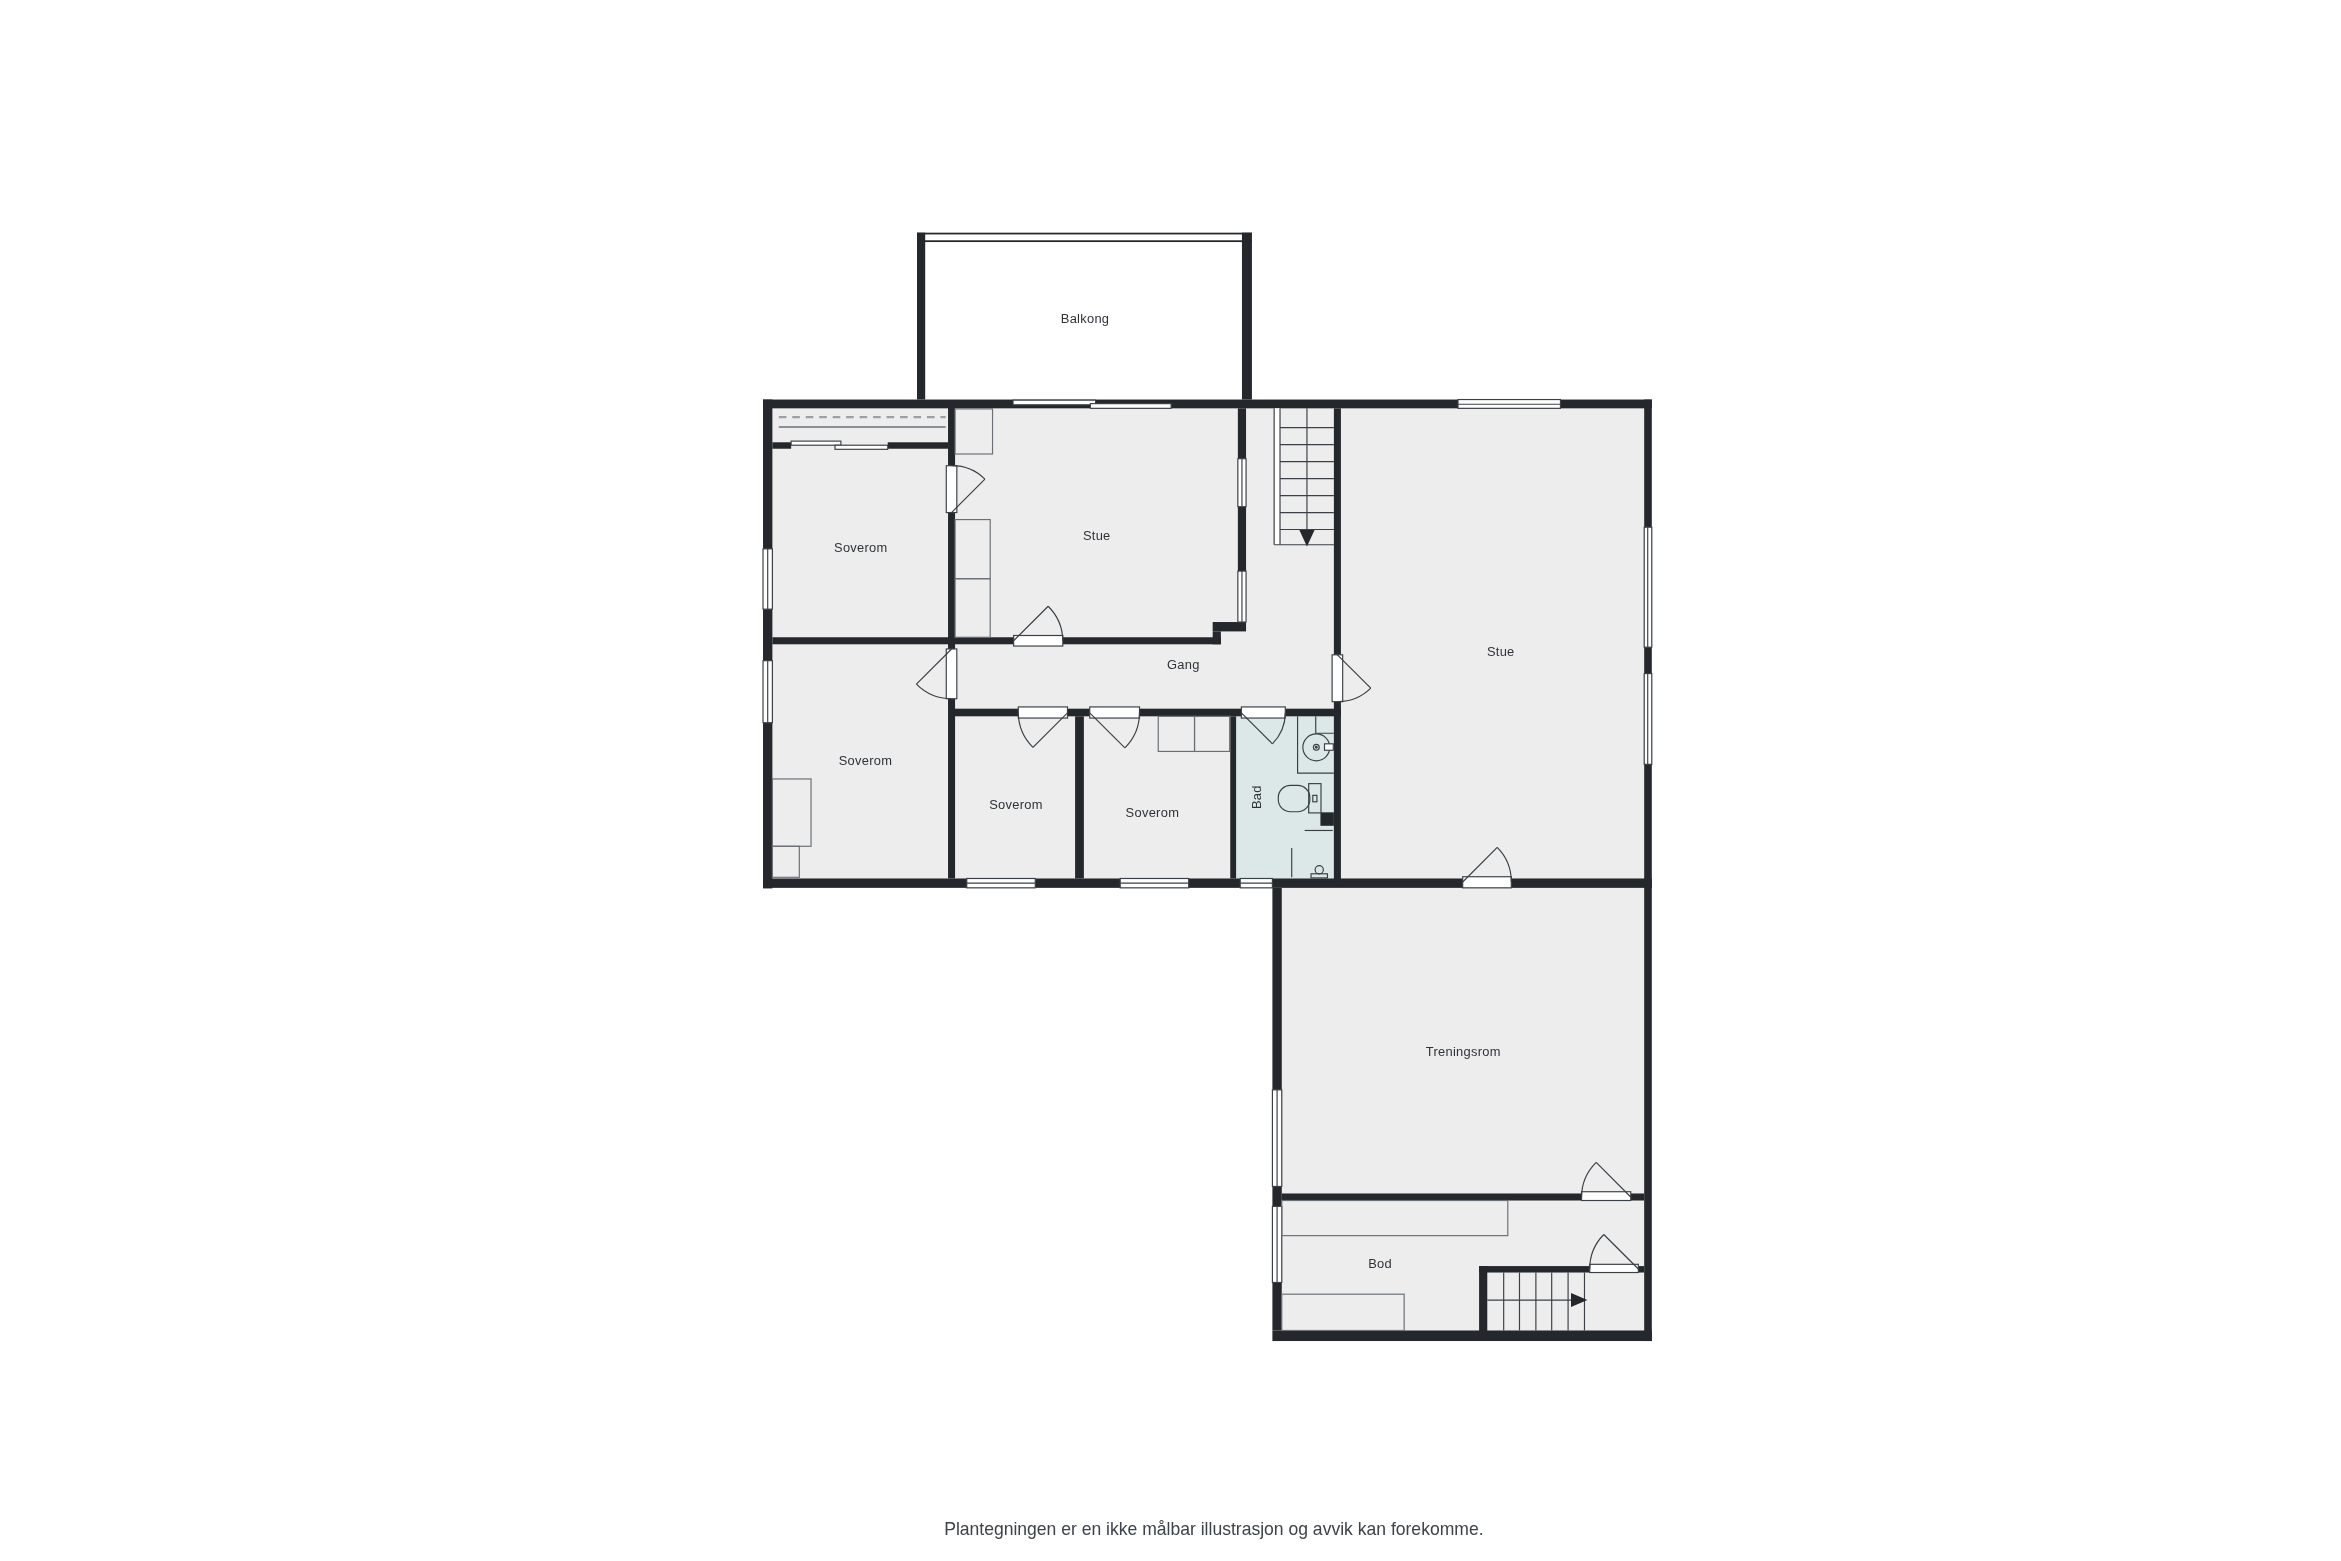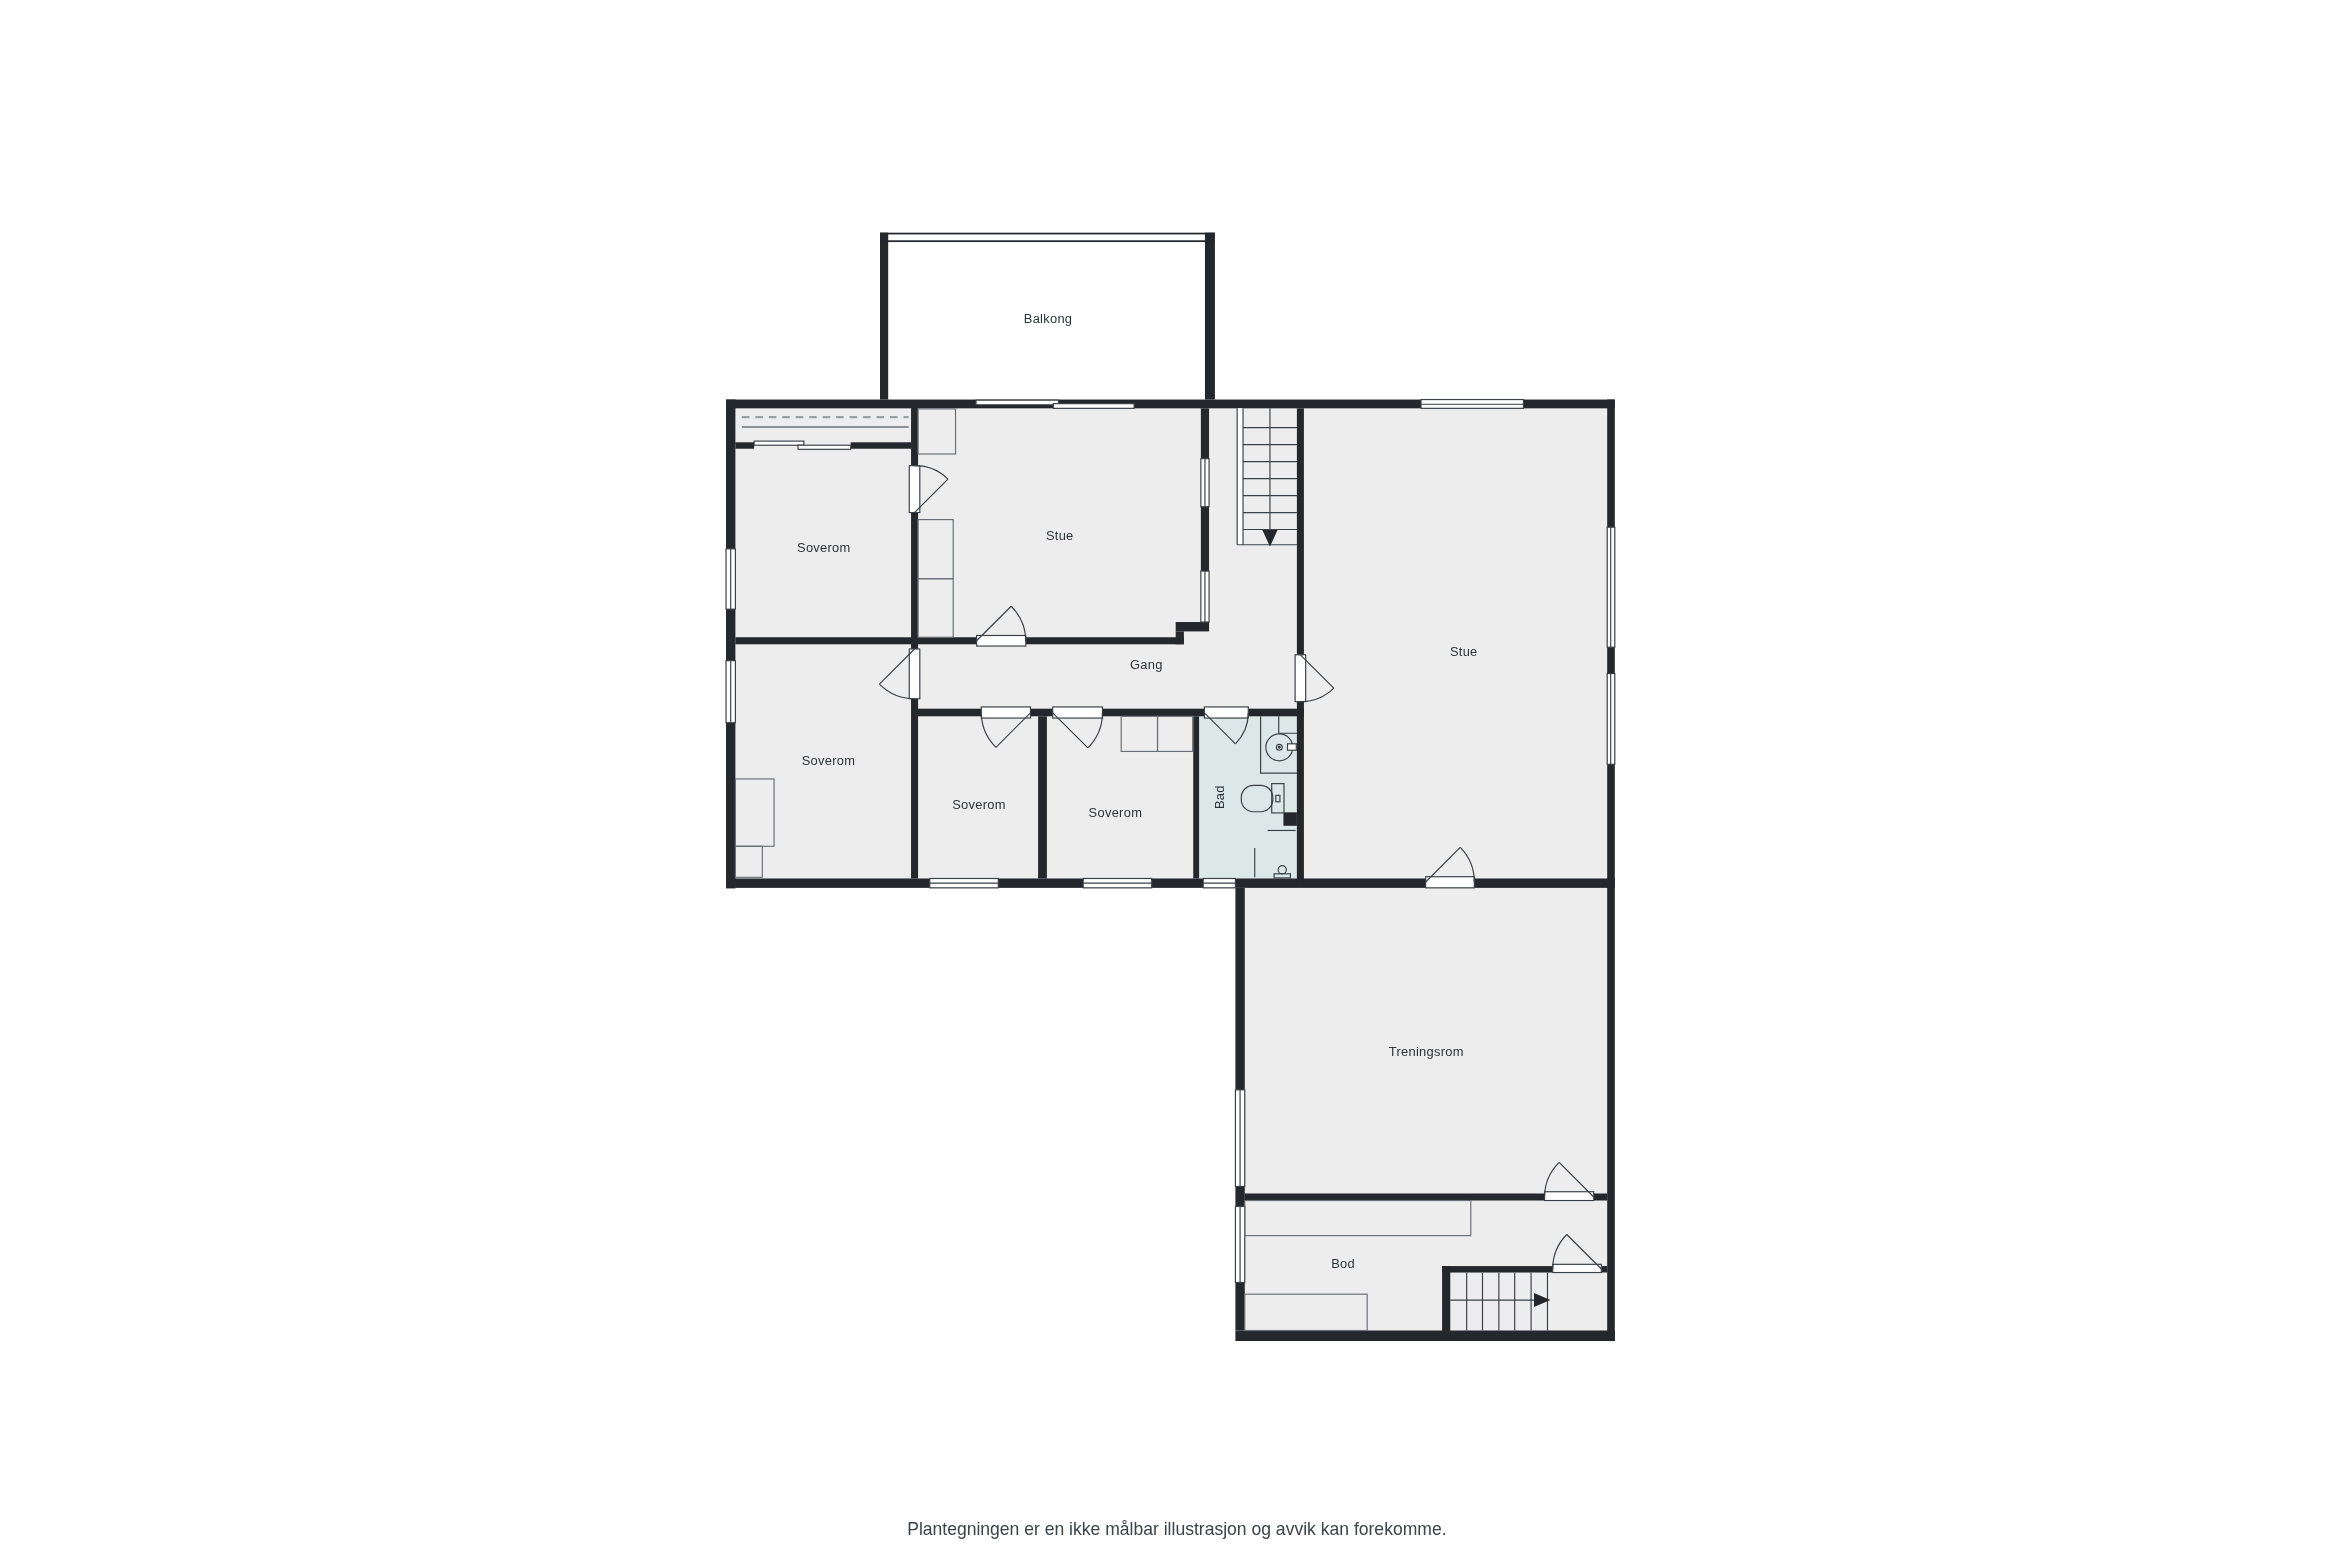--- a/index.html
+++ b/index.html
@@ -7,21 +7,21 @@
     --floor:#ededee;
     --bath:#dce8e8;
     --line:#3a4046;
     --thin:#6a7076;
     --dash:#9aa0a4;
     --label:#2e3338;
     --muted:#3c434a;
     --page:#ffffff;
   }
   html,body{margin:0;padding:0;background:var(--page);}
-  .canvas{position:relative;width:1894px;height:1562px;background:var(--page);font-family:"Liberation Sans",sans-serif;}
+  .canvas{position:relative;width:1894px;height:1562px;background:var(--page);font-family:"Liberation Sans",sans-serif;margin-left:37px;}
   svg{position:absolute;left:0;top:0;}
   text{fill:var(--label);font-family:"Liberation Sans",sans-serif;}
   .room-label{font-size:22px;letter-spacing:0.5px;}
   .disclaimer{font-size:30px;fill:var(--muted);}
 </style>
 </head>
 <body>
 
 <div class="canvas">
 <svg width="2342" height="1562" viewBox="0 0 4000 2667">

